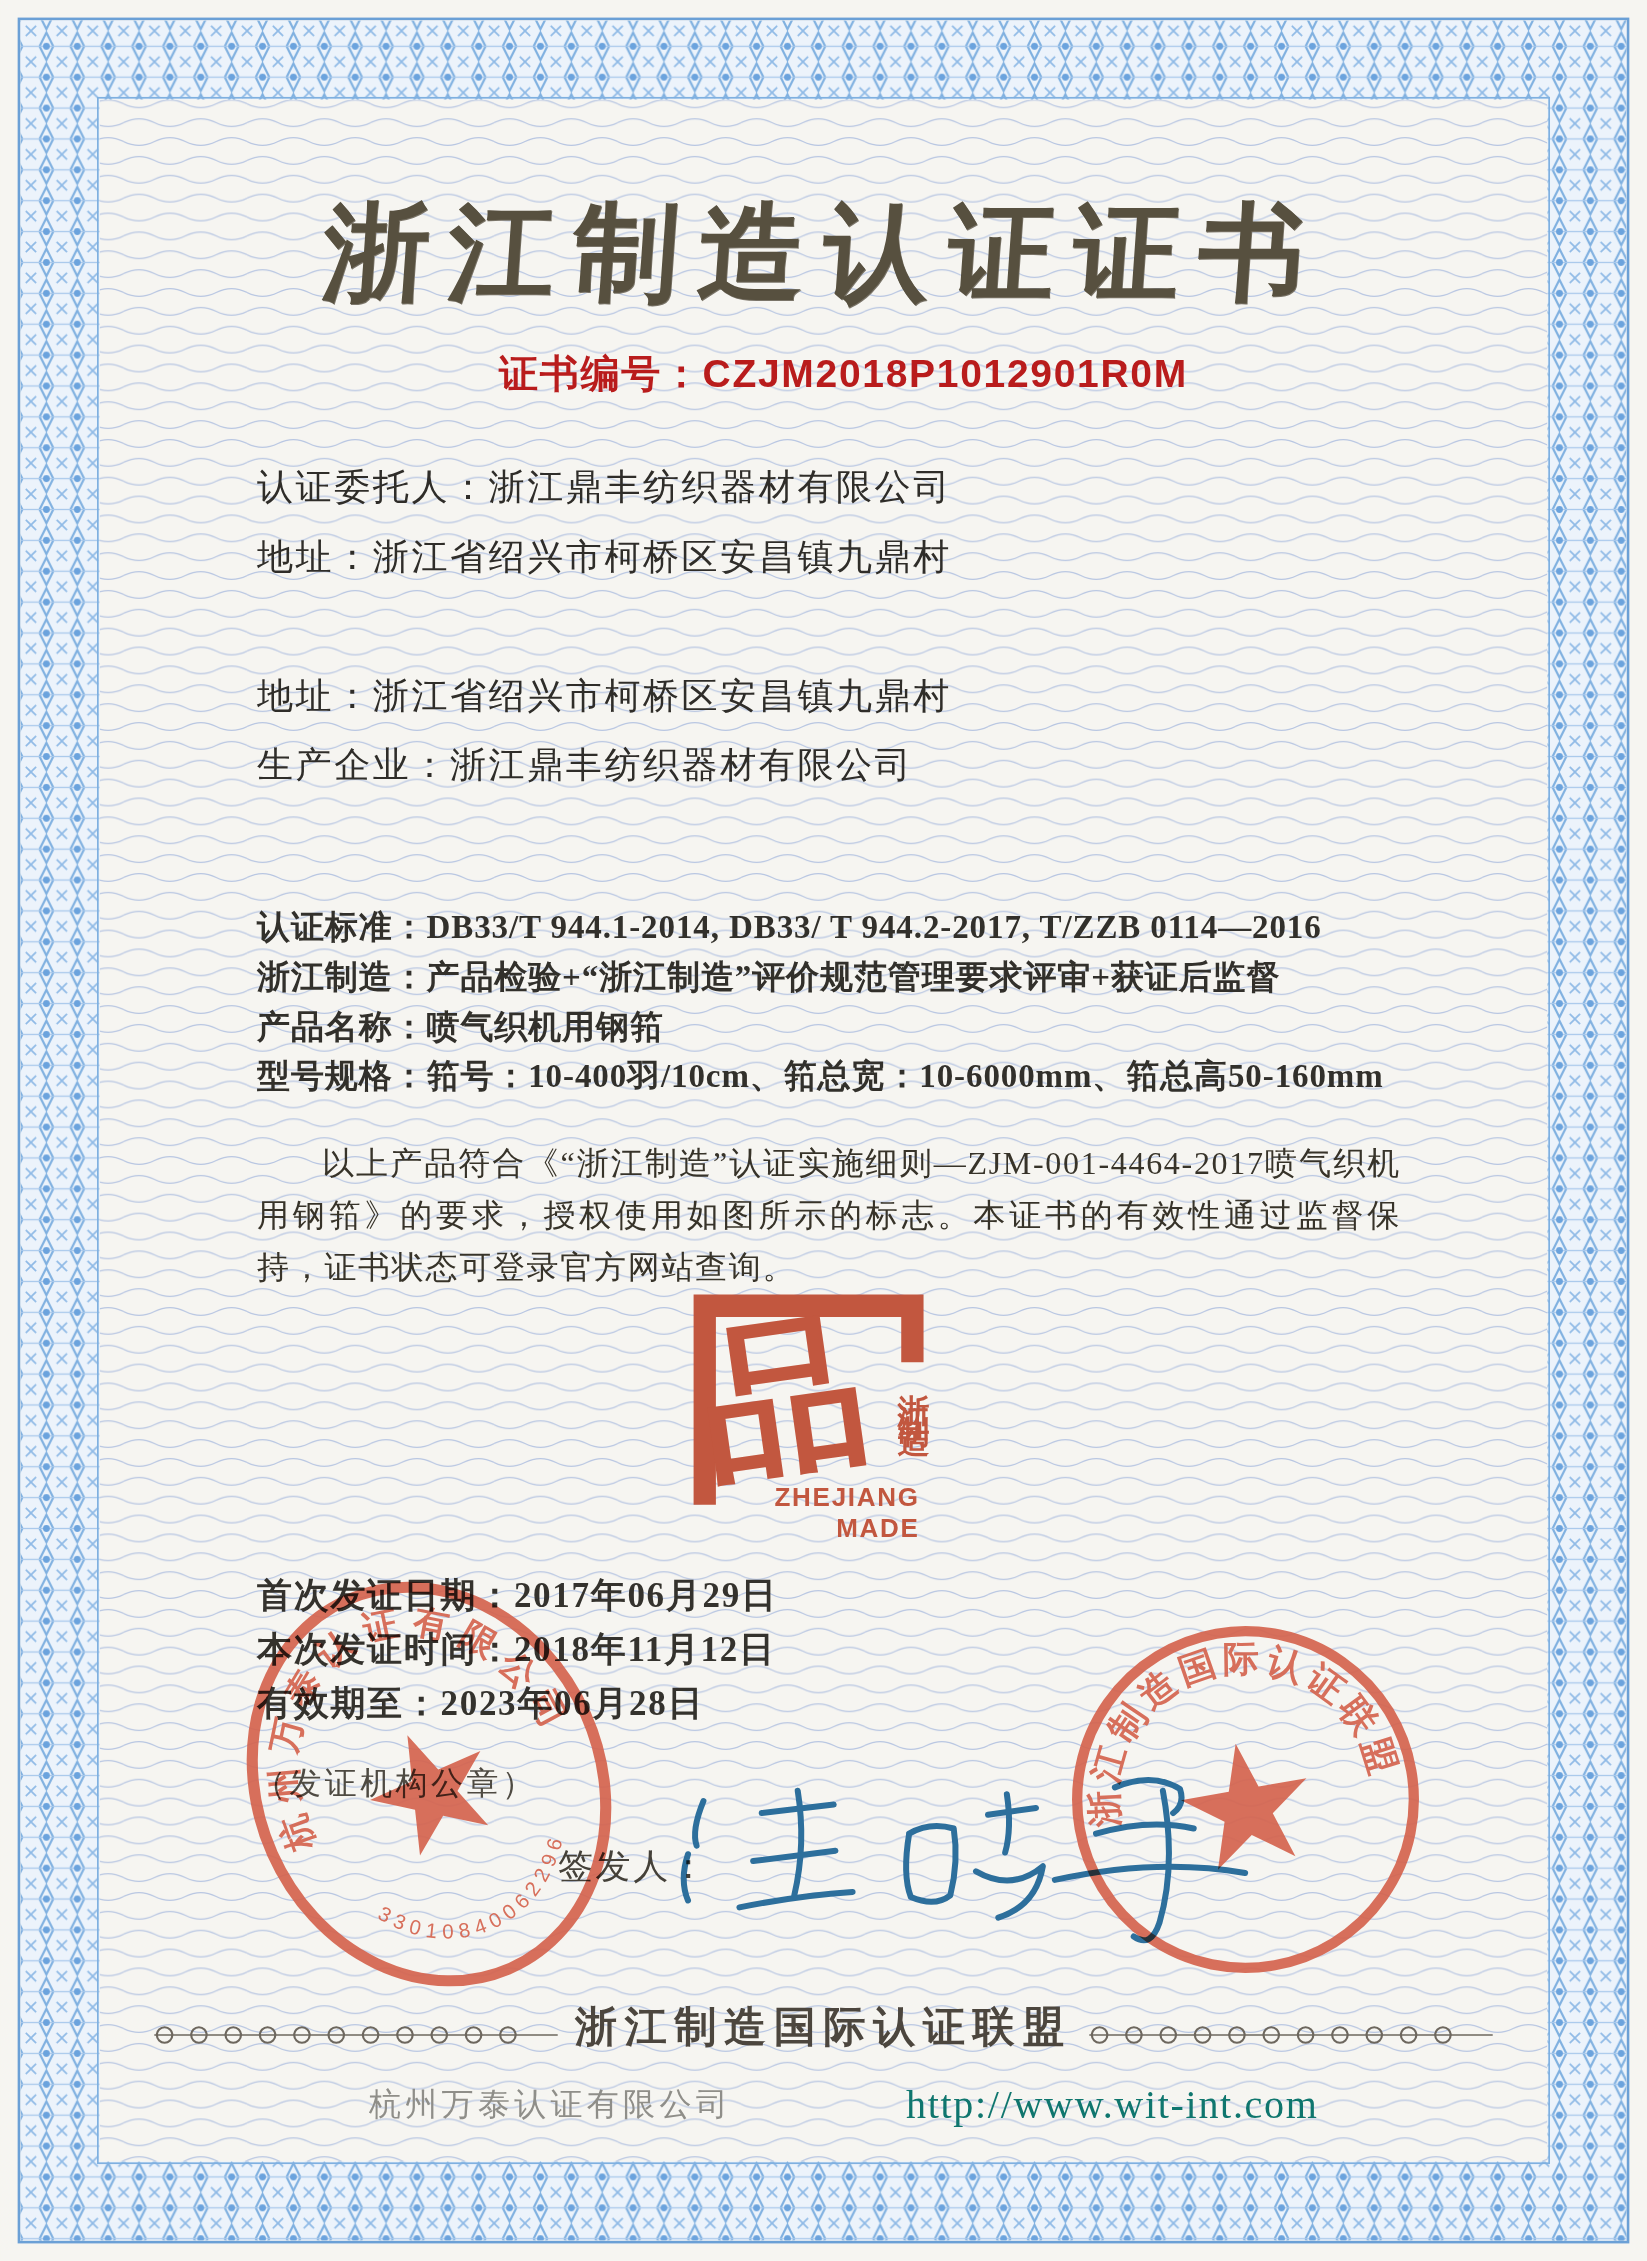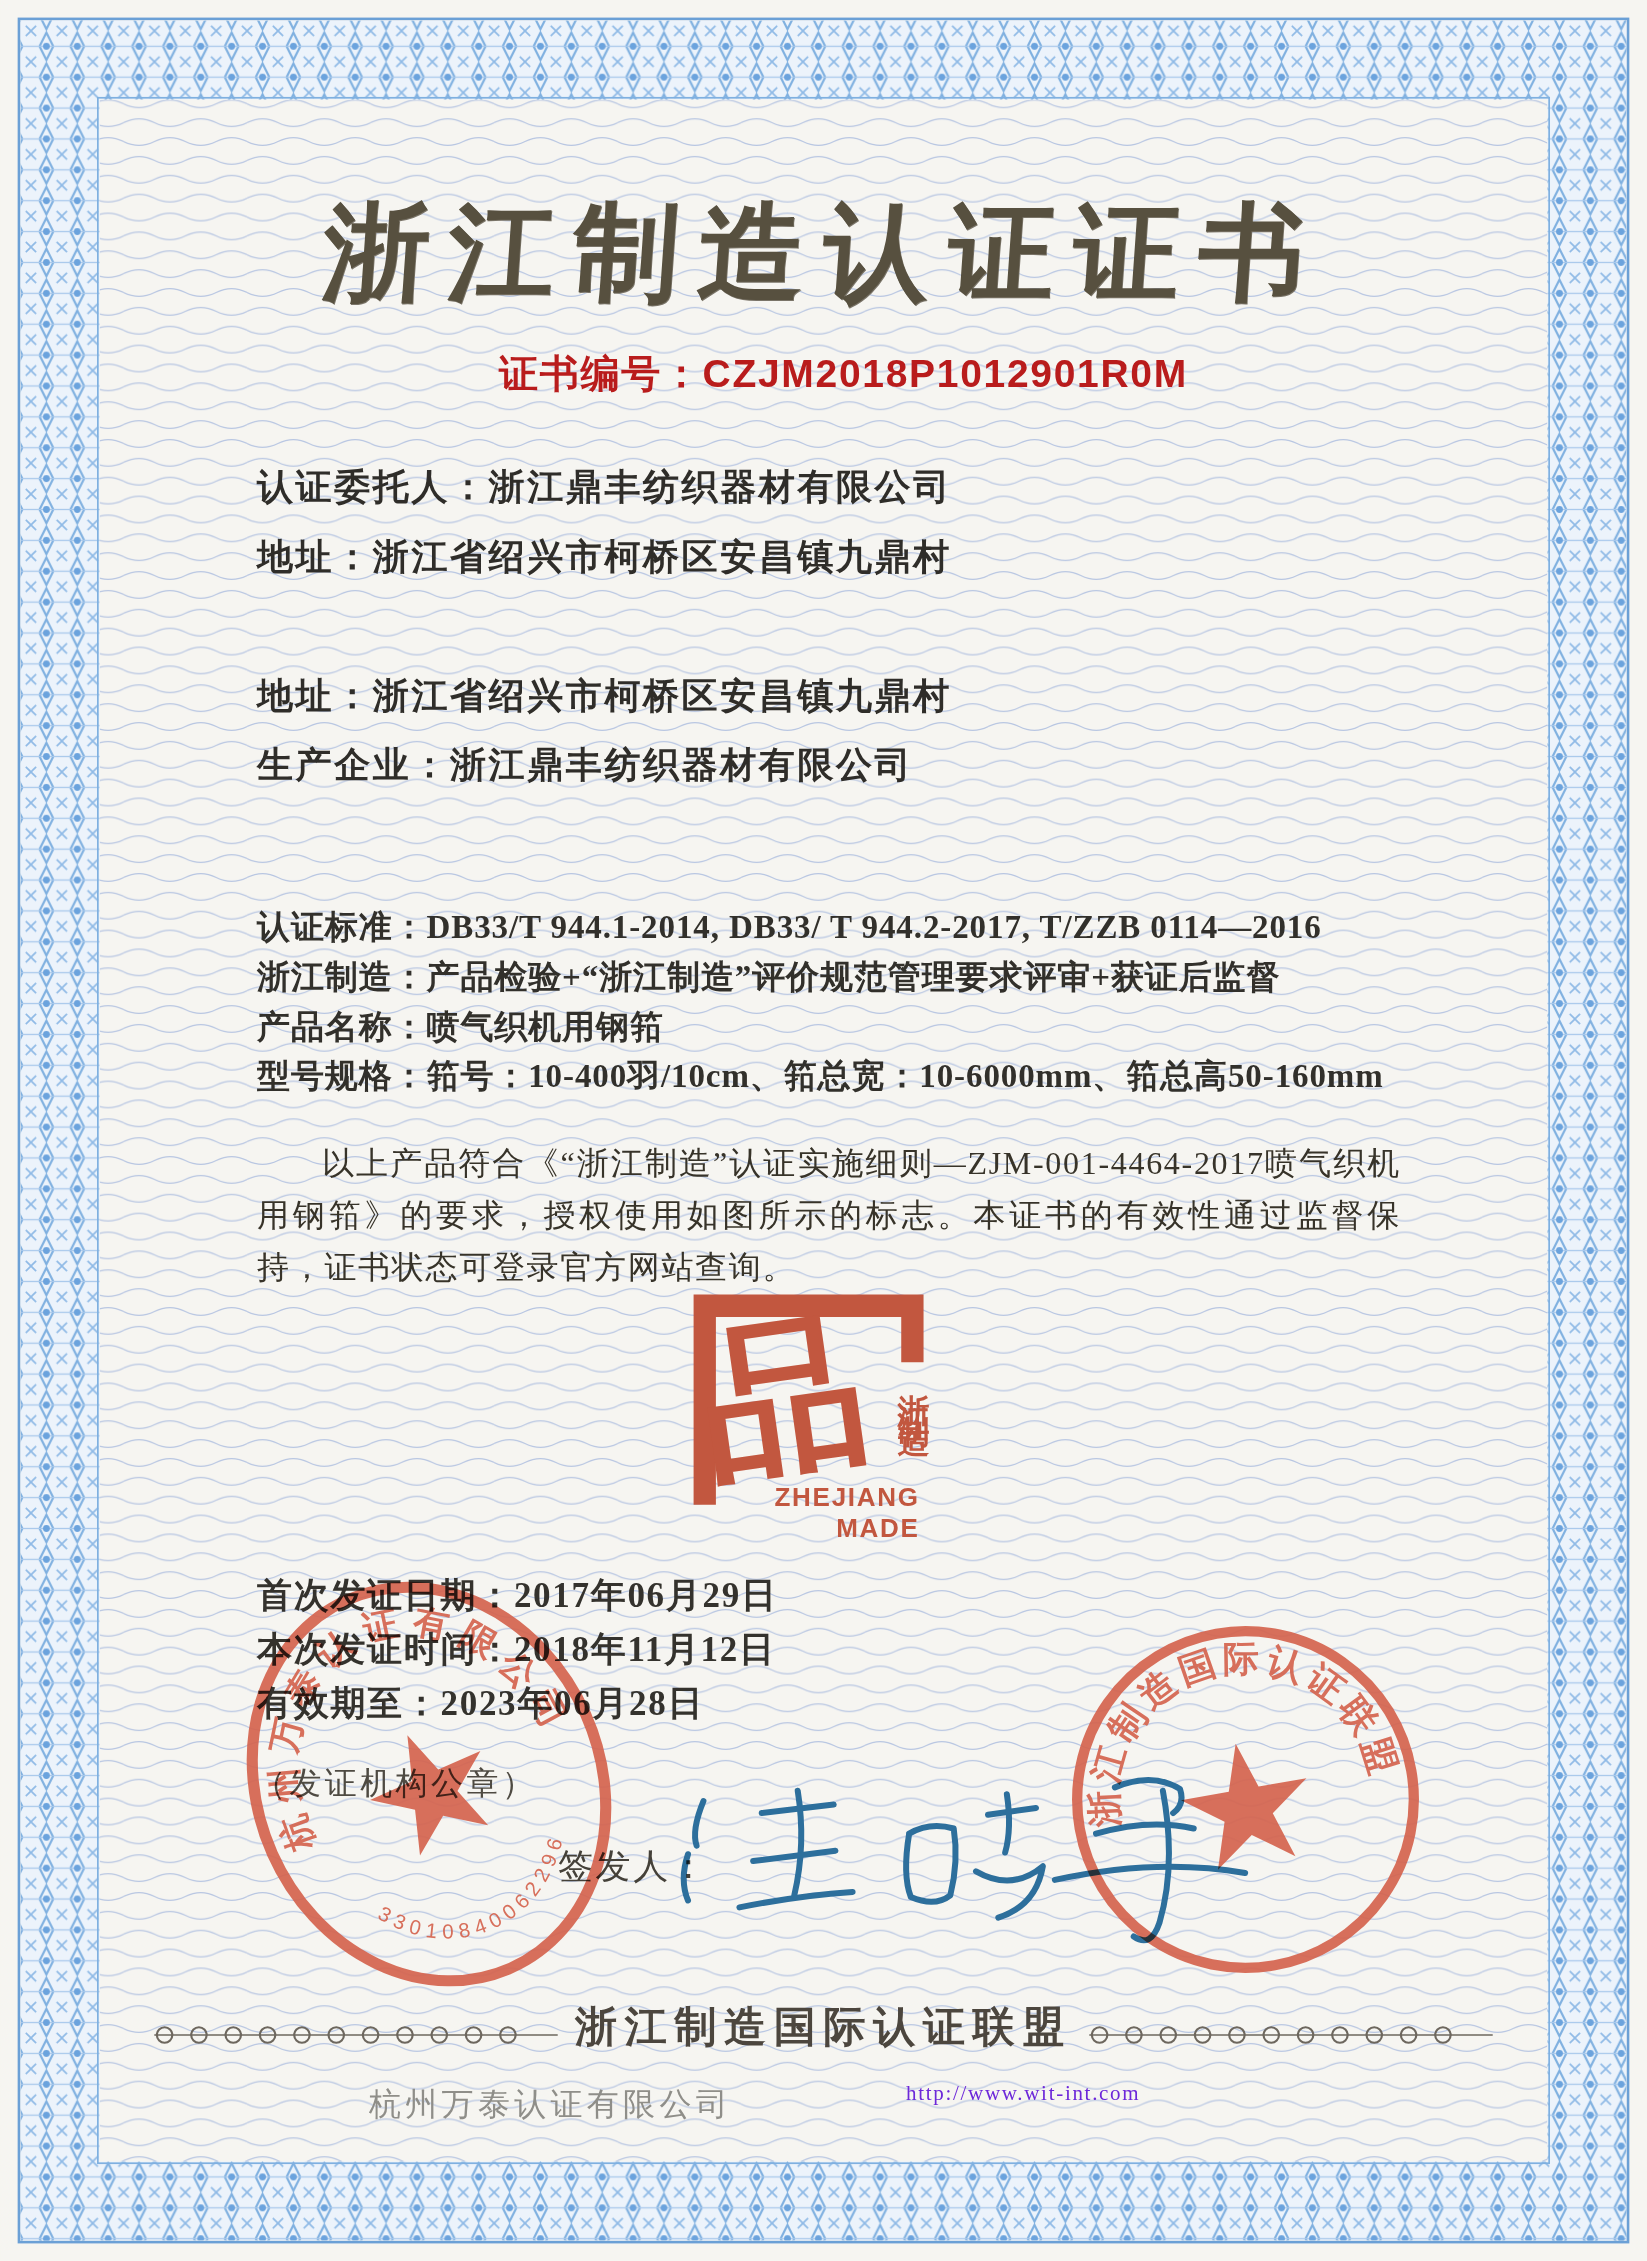--- a/index.html
+++ b/index.html
@@ -8,21 +8,21 @@
   .bg{position:absolute;left:0;top:0;z-index:0;}
   .layer{position:absolute;left:0;top:0;width:100%;height:100%;z-index:2;}
   .abs{position:absolute;}
 
   .title{left:0;top:182px;width:100%;text-align:center;font-size:106px;font-weight:bold;
          color:#57503f;letter-spacing:19px;transform:skewX(-4deg);
          font-family:"Liberation Serif",serif;text-shadow:0.9px 0.9px 0 #7a7468;}
   .certno{left:0;top:347px;width:100%;text-align:center;font-size:39px;font-weight:bold;
           color:#b91c1c;font-family:"Liberation Sans",sans-serif;letter-spacing:1.7px;margin-left:20px;}
 
-  .iline{left:257px;font-size:36px;font-weight:bold;color:#2f2d29;letter-spacing:2.6px;}
+  .iline{left:257px;font-size:36px;font-weight:normal;color:#2f2d29;letter-spacing:2.6px;}
   .sline{left:257px;font-size:33px;font-weight:bold;color:#32302b;letter-spacing:0.9px;}
   .statement{left:257px;top:1137px;width:1144px;font-size:32px;line-height:52px;color:#373329;
              text-align:justify;text-indent:65px;letter-spacing:1.7px;}
 
   .logo{left:679px;top:1280px;width:266px;height:266px;}
   .logo .glyph{position:absolute;left:22px;top:36px;font-size:165px;line-height:1;font-weight:bold;
                color:#c2573f;transform:rotate(-8deg);font-family:"Liberation Serif",serif;}
   .logo .vtext{position:absolute;left:213px;top:89px;height:172px;writing-mode:vertical-rl;
                font-size:32px;font-weight:bold;color:#c2573f;letter-spacing:10.3px;}
   .logo .caption{position:absolute;left:8.6px;bottom:1.7px;width:232px;text-align:right;font-size:26px;
@@ -31,21 +31,21 @@
   .dline{left:257px;font-size:35px;font-weight:bold;color:#34322d;letter-spacing:1.7px;}
   .sealnote{left:254px;top:1762px;font-size:32px;color:#4e4a42;letter-spacing:3.4px;}
   .signer{left:558px;top:1843px;font-size:35px;color:#454139;letter-spacing:2.6px;}
 
   .stamp{mix-blend-mode:multiply;opacity:.9;z-index:5;}
   .sig{z-index:4;mix-blend-mode:multiply;}
 
   .alliance{left:0;top:1999px;width:100%;text-align:center;font-size:42px;font-weight:bold;
             color:#4c463e;letter-spacing:7.7px;}
   .footer-co{left:369px;top:2083px;font-size:32px;color:#8f8e89;letter-spacing:4.3px;}
-  .footer-url{left:906px;top:2081px;font-size:21px;color:#6d28d9;letter-spacing:1.7px;}
+  .footer-url{left:906px;top:2081px;font-size:40px;color:#0f766e;letter-spacing:1.7px;}
 </style>
 </head>
 <body>
 
 <div class="page">
 
   <svg class="bg" width="1647" height="2261" viewBox="0 0 1920 2636">
     <defs>
       <pattern id="pwave" width="144" height="44" patternUnits="userSpaceOnUse">
         <path d="M0,11 Q18,2 36,11 T72,11 T108,11 T144,11" fill="none" stroke="#b8c6e2" stroke-width="1.6"></path>

